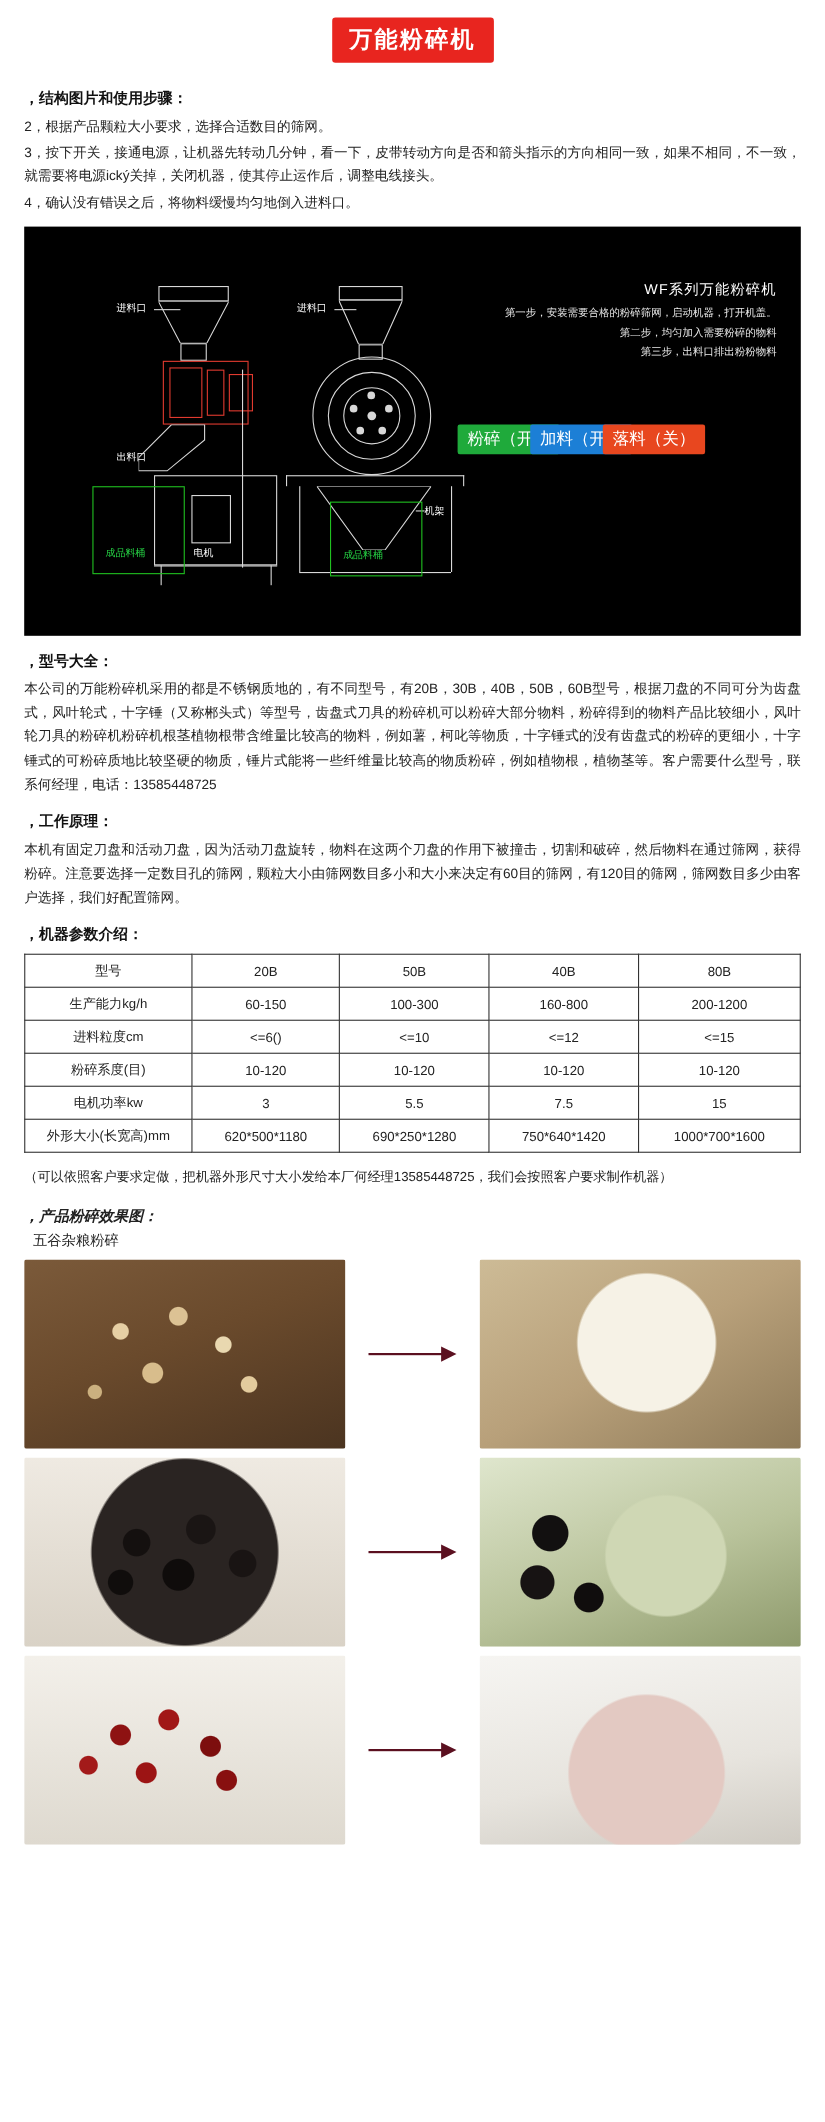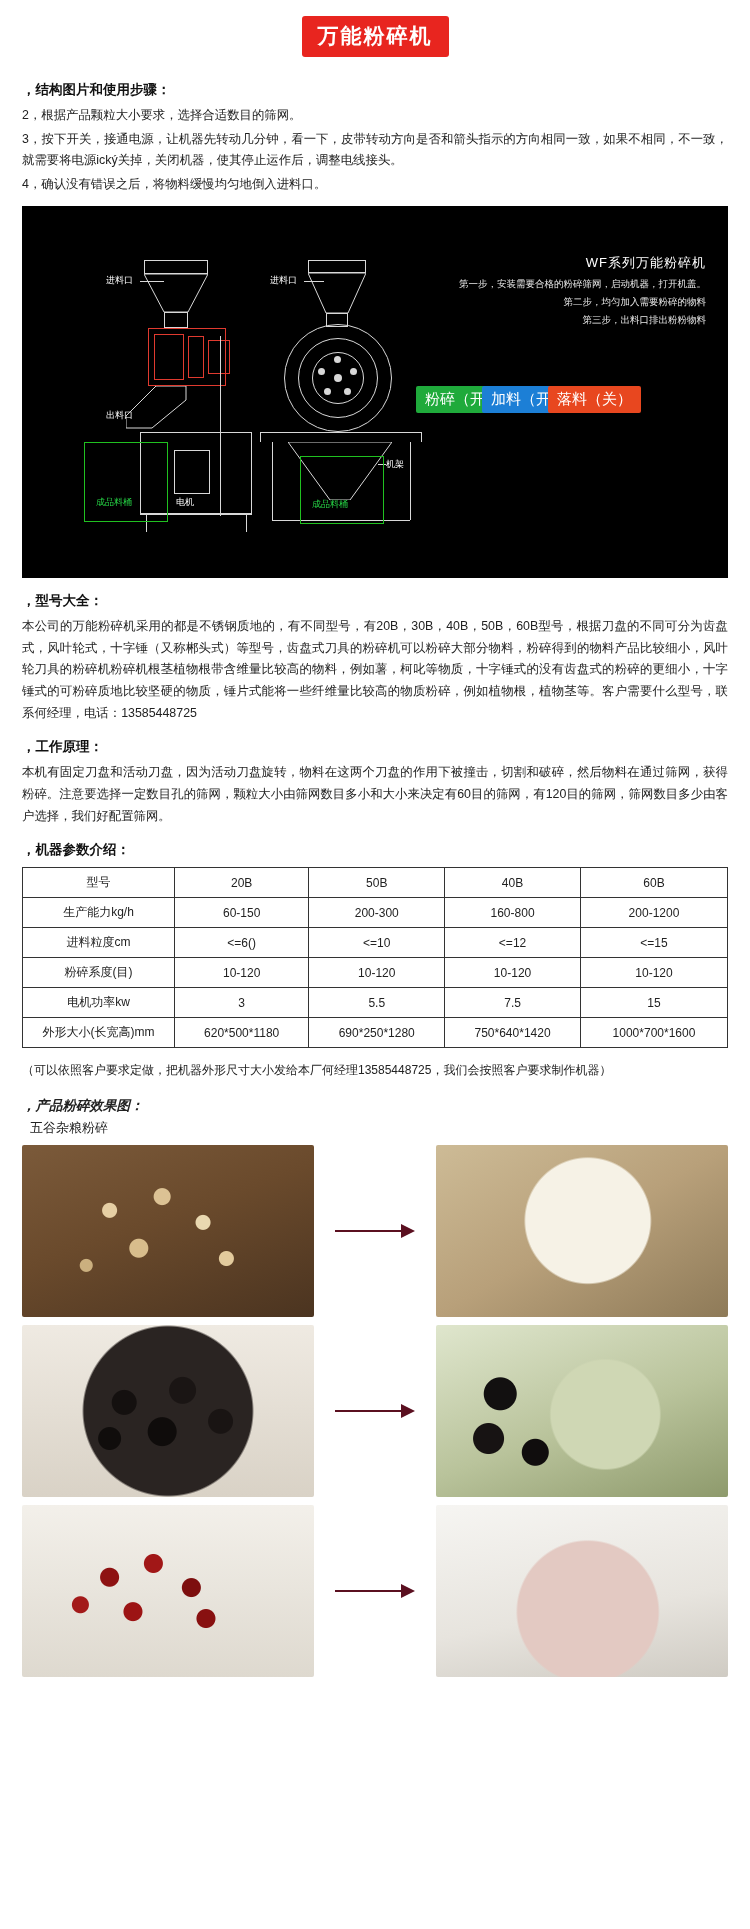--- a/index.html
+++ b/index.html
@@ -367,28 +367,28 @@
     <div class="sec-head">，机器参数介绍：</div>
   </div>
 
   <table class="spec">
     <thead>
       <tr>
         <th>型号</th>
         <th>20B</th>
         <th>50B</th>
         <th>40B</th>
-        <th>60B</th>
+        <th>80B</th>
       </tr>
     </thead>
     <tbody>
       <tr>
         <td>生产能力kg/h</td>
         <td>60-150</td>
-        <td>200-300</td>
+        <td>100-300</td>
         <td>160-800</td>
         <td>200-1200</td>
       </tr>
       <tr>
         <td>进料粒度cm</td>
         <td>&lt;=6()</td>
         <td>&lt;=10</td>
         <td>&lt;=12</td>
         <td>&lt;=15</td>
       </tr>

